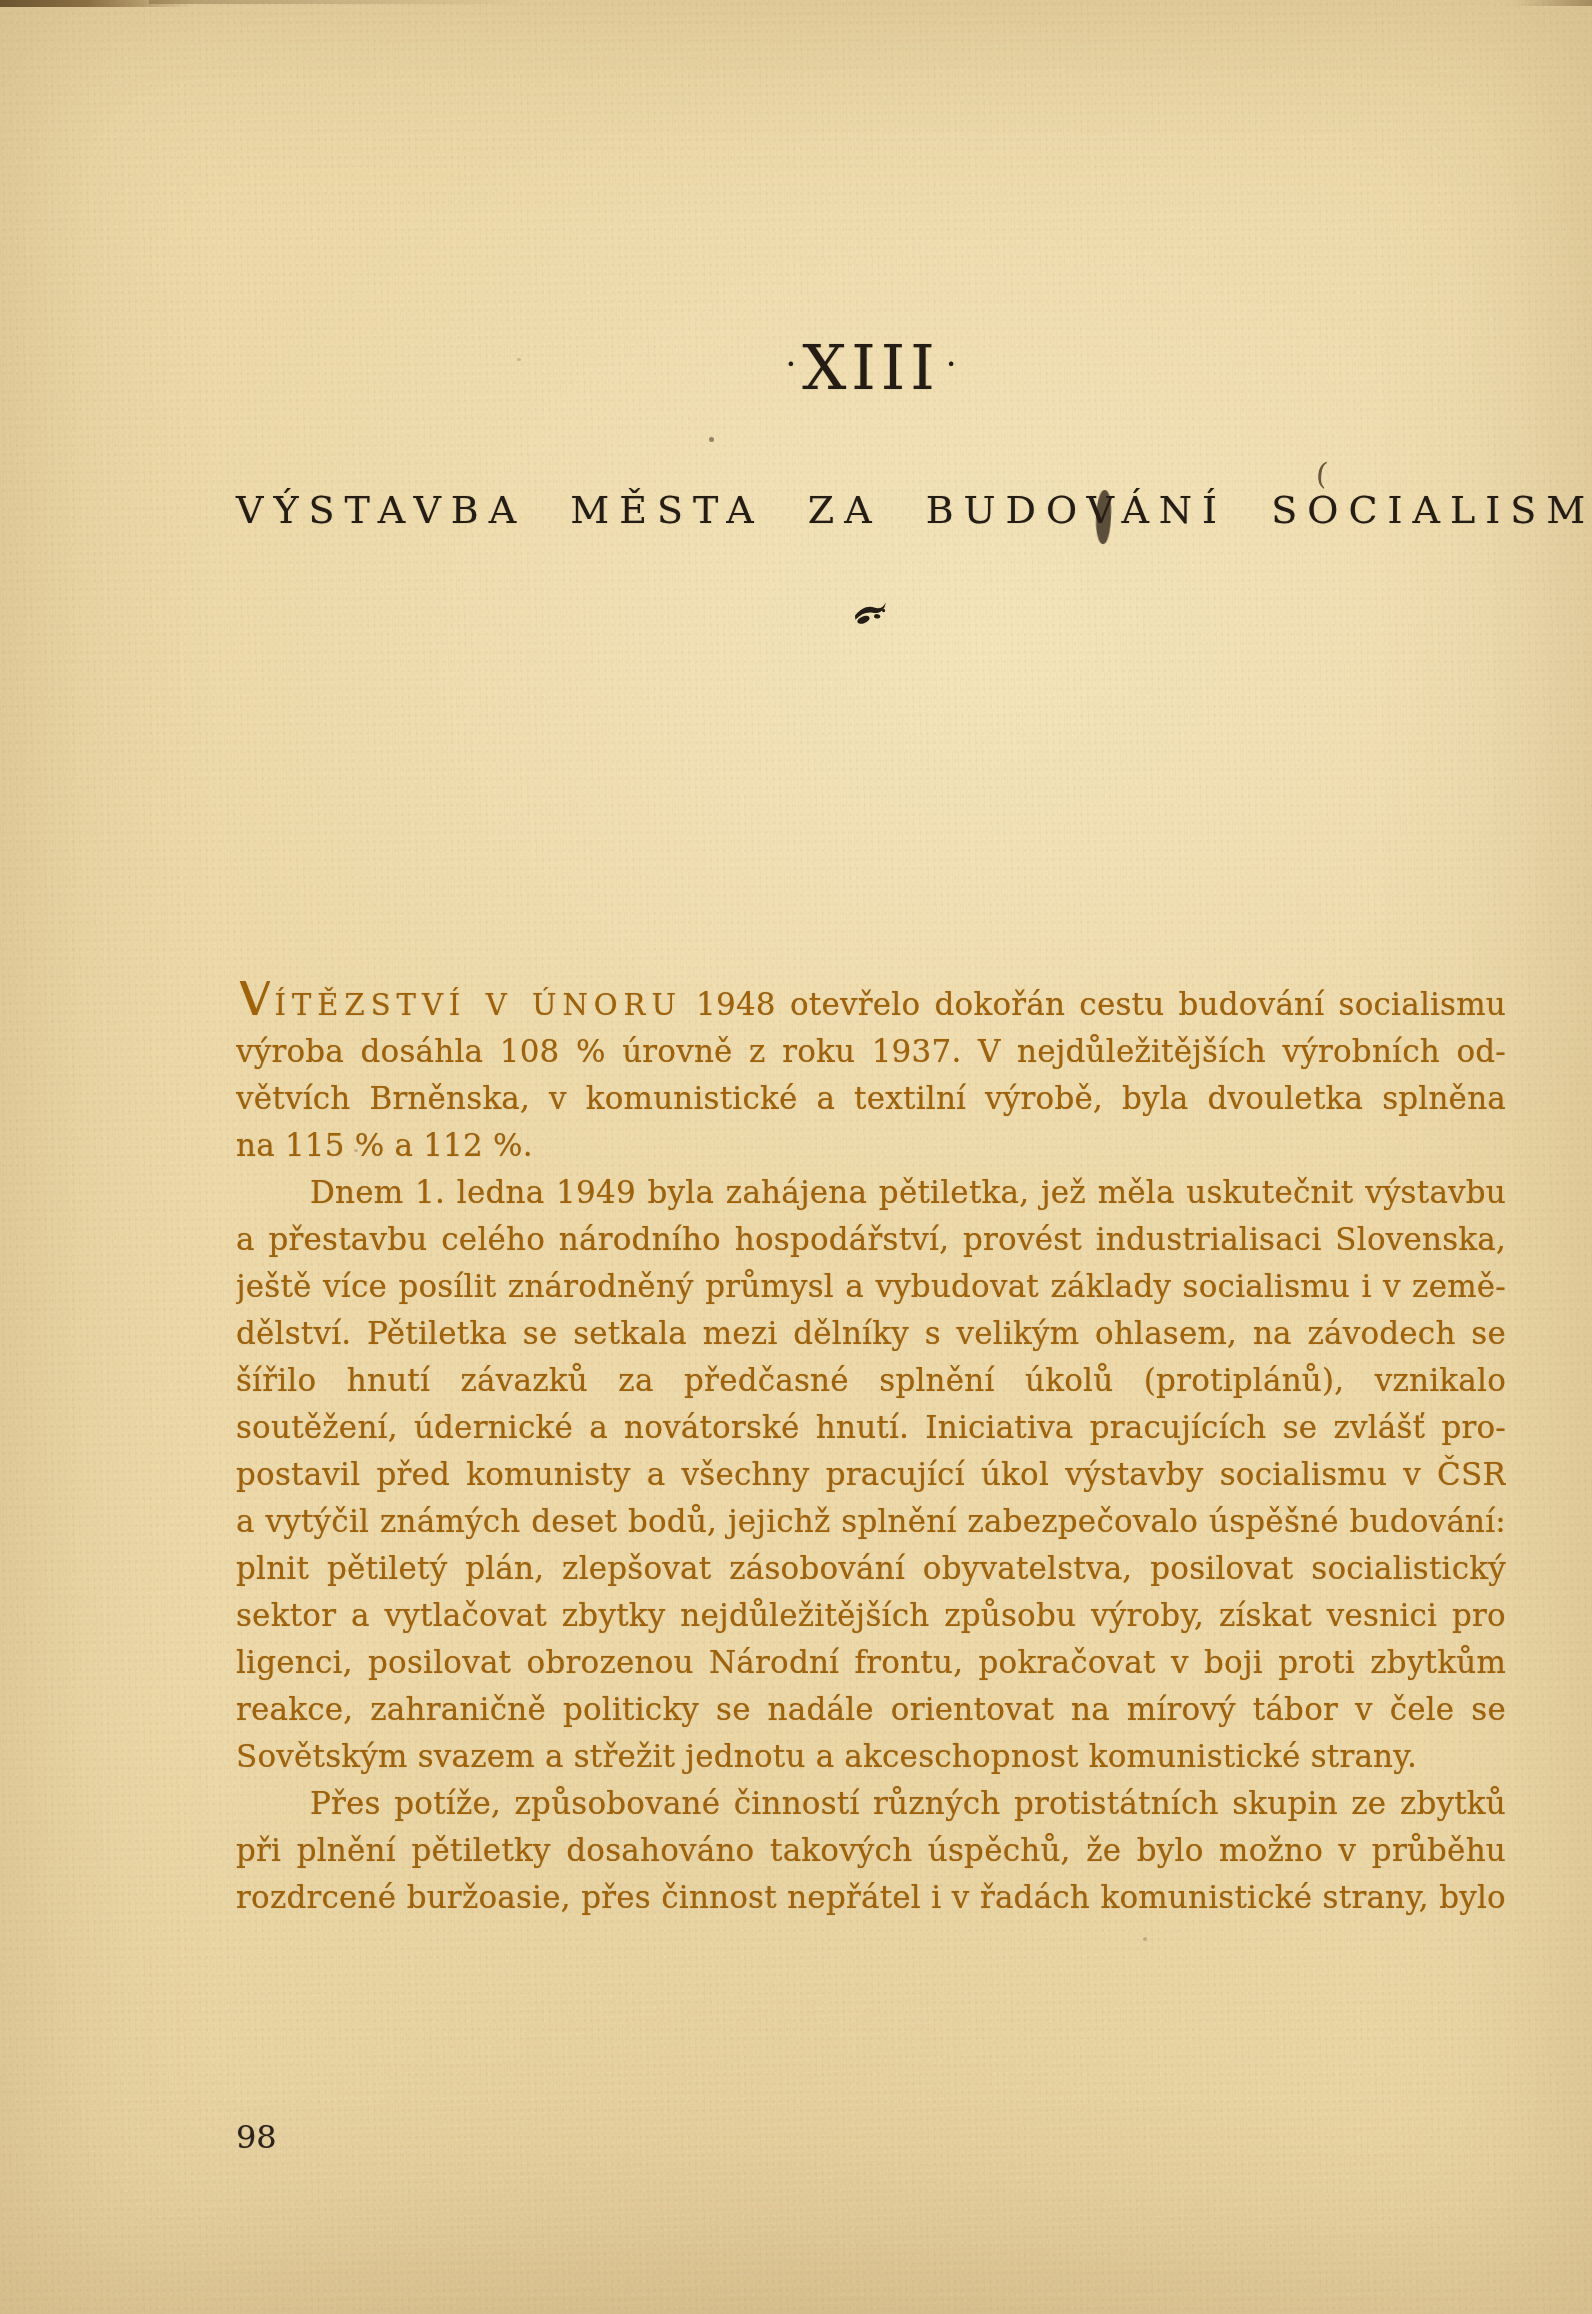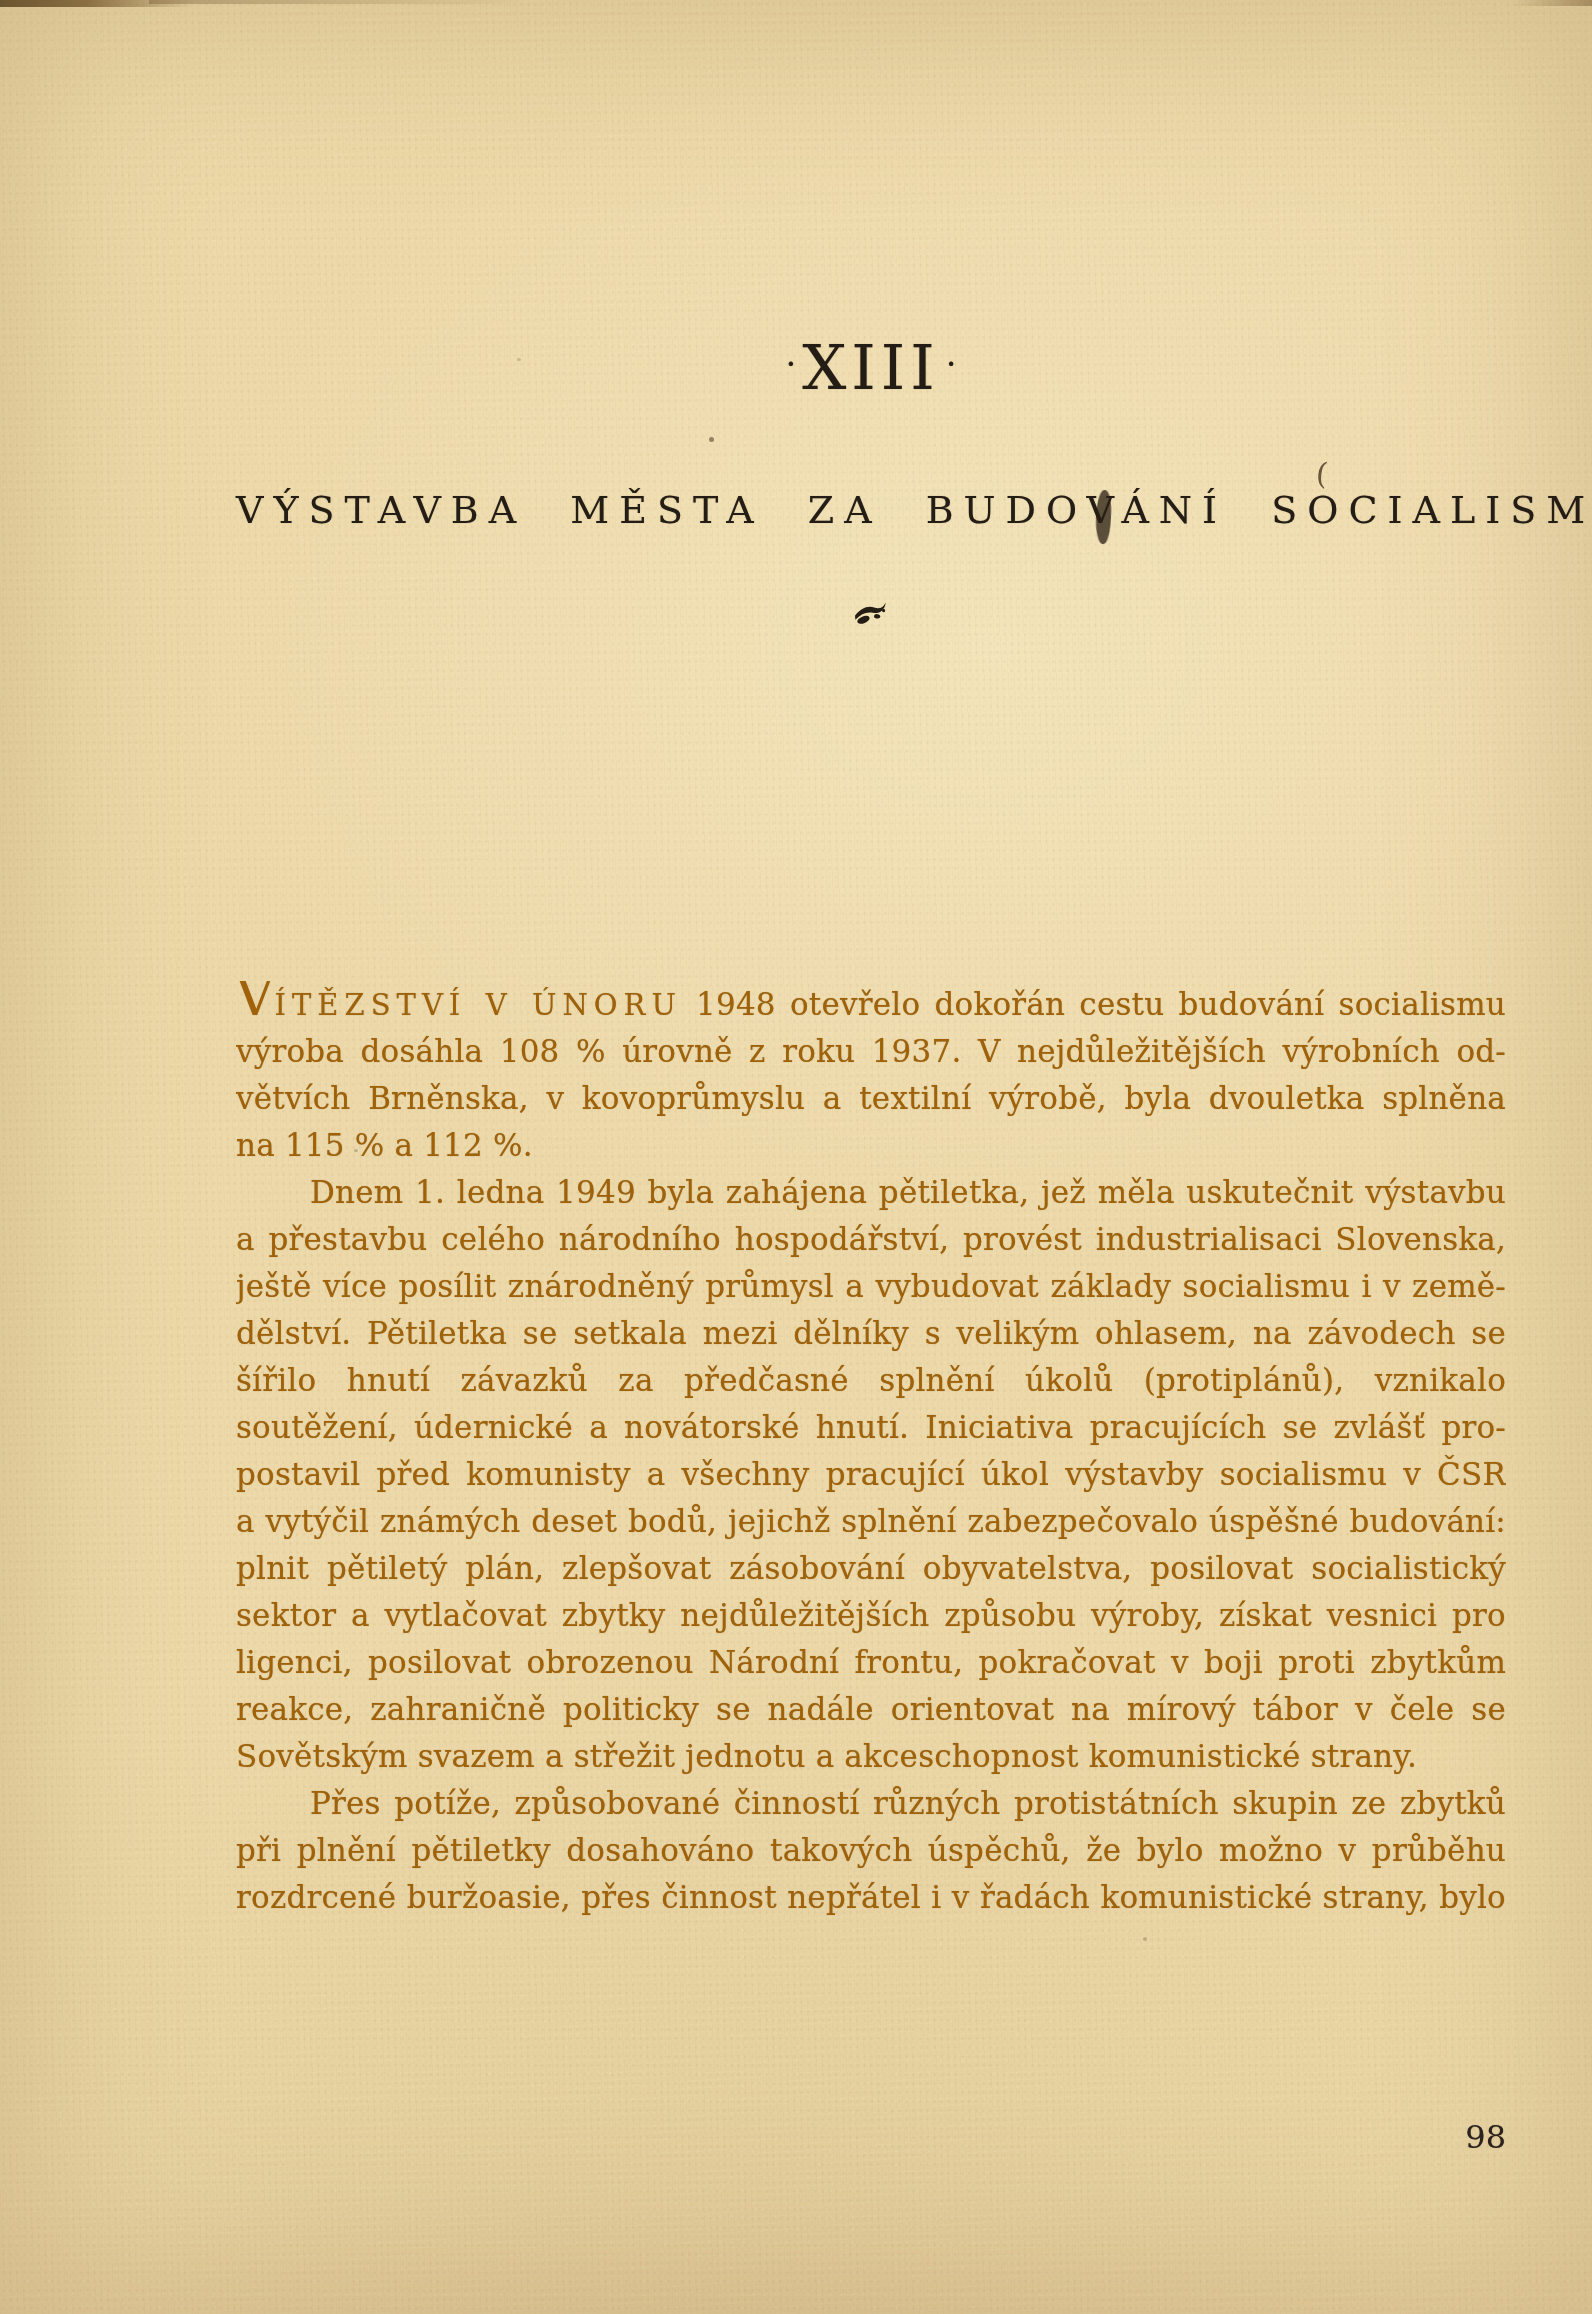--- a/index.html
+++ b/index.html
@@ -80,21 +80,21 @@
     color: #a16207; text-shadow: 0 0 1px rgba(43,36,28,0.38);
   }
   .line.last { text-align-last: left; }
   .line.indent { padding-left: 74px; }
 
   .lead-initial { font-size: 52px; line-height: 0; letter-spacing: 1px; }
   .lead-caps { font-size: 29px; letter-spacing: 6px; }
 
   .page-number {
     position: absolute; top: 2117px; left: 0; width: 100%;
-    text-align: right; font-size: 32px; line-height: 40px;
+    text-align: left; font-size: 32px; line-height: 40px;
     color: #2b241c; text-shadow: 0 0 1px rgba(43,36,28,0.38);
   }
 
   .speck { position: absolute; border-radius: 50%; background: rgba(74,56,34,0.55); }
   .speck.s1 { left: 709px; top: 437px; width: 5px; height: 5px; }
   .speck.s2 { left: 354px; top: 1149px; width: 4px; height: 3px; opacity: .5; }
   .speck.s3 { left: 1143px; top: 1937px; width: 4px; height: 4px; opacity: .45; }
   .speck.s4 { left: 517px; top: 358px; width: 4px; height: 3px; opacity: .4; }
 </style>
 </head>
@@ -125,21 +125,21 @@
       <ellipse cx="11" cy="20" rx="6.5" ry="3.4" fill="#241d15" transform="rotate(-16 11 20)"></ellipse>
       <ellipse cx="25" cy="18" rx="3.2" ry="2.2" fill="#241d15" transform="rotate(14 25 18)"></ellipse>
       <circle cx="32" cy="13" r="1.6" fill="#241d15"></circle>
     </svg>
   </div>
 
   <div class="body-copy">
     <div>
       <div class="line"><span class="lead-initial">V</span><span class="lead-caps">ÍTĚZSTVÍ V ÚNORU</span> <span>1948 otevřelo dokořán cestu budování socialismu</span></div>
         <div class="line">výroba dosáhla 108 % úrovně z roku 1937. V nejdůležitějších výrobních od-</div>
-        <div class="line">větvích Brněnska, v kovoprůmyslu a textilní výrobě, byla dvouletka splněna</div>
+        <div class="line">větvích Brněnska, v komunistické a textilní výrobě, byla dvouletka splněna</div>
         <div class="line last">na 115 % a 112 %.</div>
       </div>
     <div>
         <div class="line indent">Dnem 1. ledna 1949 byla zahájena pětiletka, jež měla uskutečnit výstavbu</div>
         <div class="line">a přestavbu celého národního hospodářství, provést industrialisaci Slovenska,</div>
         <div class="line">ještě více posílit znárodněný průmysl a vybudovat základy socialismu i v země-</div>
         <div class="line">dělství. Pětiletka se setkala mezi dělníky s velikým ohlasem, na závodech se</div>
         <div class="line">šířilo hnutí závazků za předčasné splnění úkolů (protiplánů), vznikalo socialistické</div>
         <div class="line">soutěžení, údernické a novátorské hnutí. Iniciativa pracujících se zvlášť pro-</div>
         <div class="line">postavil před komunisty a všechny pracující úkol výstavby socialismu v ČSR</div>

